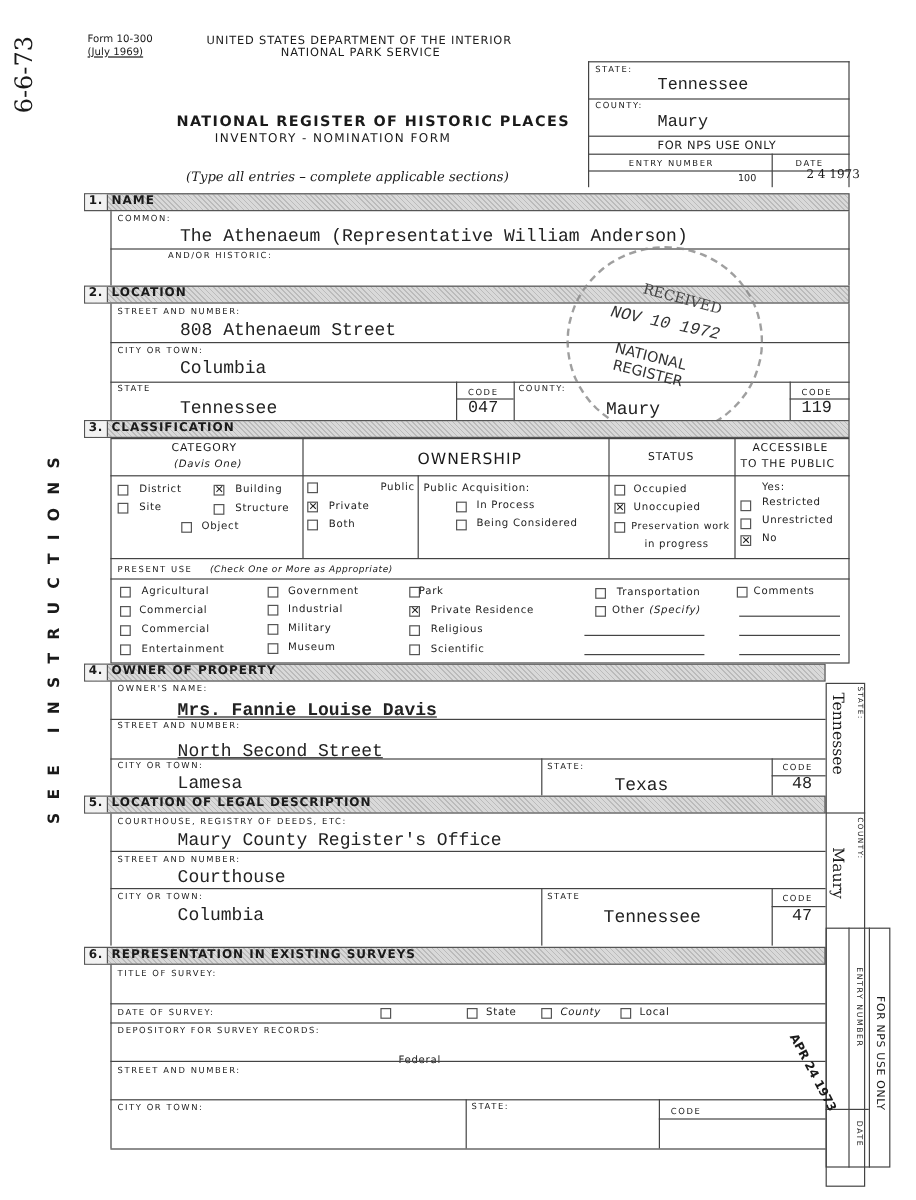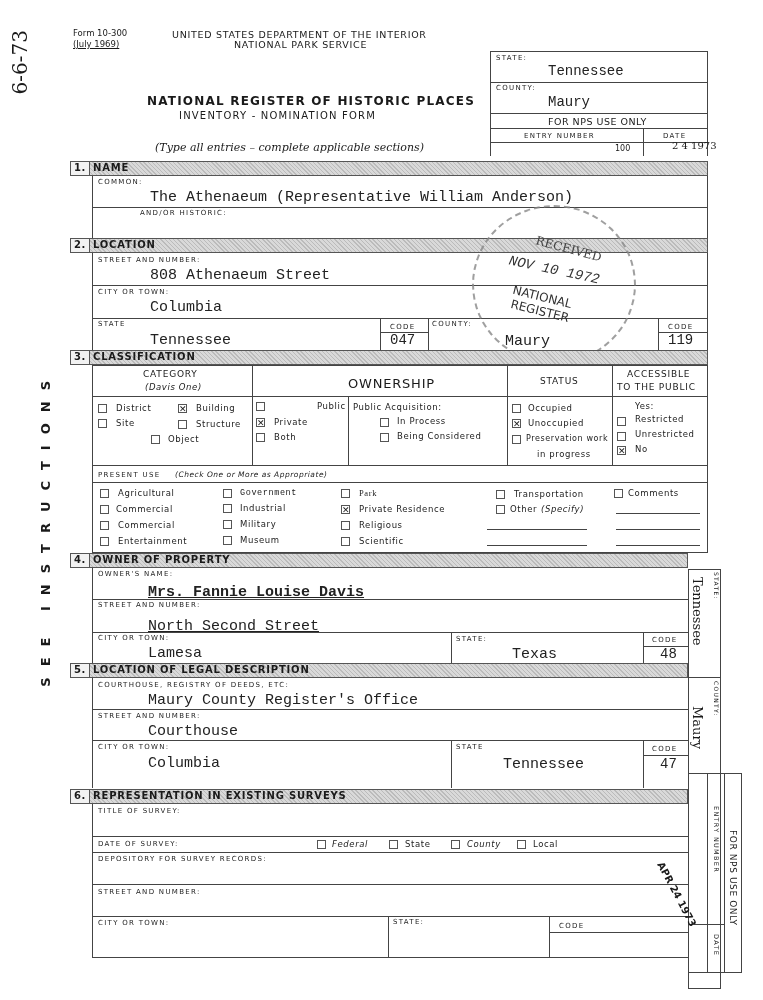--- a/index.html
+++ b/index.html
@@ -166,30 +166,30 @@
 <div class="cb" style="left:100px;top:489px;" aria-checked="false"></div>
 <div class="cblabel" style="left:118px;top:488px;">Agricultural</div>
 <div class="cb" style="left:100px;top:505px;" aria-checked="false"></div>
 <div class="cblabel" style="left:116px;top:504px;">Commercial</div>
 <div class="cb" style="left:100px;top:521px;" aria-checked="false"></div>
 <div class="cblabel" style="left:118px;top:520px;">Commercial</div>
 <div class="cb" style="left:100px;top:537px;" aria-checked="false"></div>
 <div class="cblabel" style="left:118px;top:536px;">Entertainment</div>
 
 <div class="cb" style="left:223px;top:489px;" aria-checked="false"></div>
-<div class="cblabel" style="left:240px;top:488px;font-family:Liberation Mono, monospace;">Government</div>
+<div class="cblabel" style="left:240px;top:488px;">Government</div>
 <div class="cb" style="left:223px;top:504px;" aria-checked="false"></div>
 <div class="cblabel" style="left:240px;top:503px;">Industrial</div>
 <div class="cb" style="left:223px;top:520px;" aria-checked="false"></div>
 <div class="cblabel" style="left:240px;top:519px;">Military</div>
 <div class="cb" style="left:223px;top:536px;" aria-checked="false"></div>
 <div class="cblabel" style="left:240px;top:535px;">Museum</div>
 
 <div class="cb" style="left:341px;top:489px;" aria-checked="false"></div>
-<div class="cblabel" style="left:359px;top:488px;font-family:Liberation Serif, serif;">Park</div>
+<div class="cblabel" style="left:349px;top:488px;">Park</div>
 <div class="cb" style="left:341px;top:505px;" aria-checked="true">✕</div>
 <div class="cblabel" style="left:359px;top:504px;">Private Residence</div>
 <div class="cb" style="left:341px;top:521px;" aria-checked="false"></div>
 <div class="cblabel" style="left:359px;top:520px;">Religious</div>
 <div class="cb" style="left:341px;top:537px;" aria-checked="false"></div>
 <div class="cblabel" style="left:359px;top:536px;">Scientific</div>
 
 <div class="cb" style="left:496px;top:490px;" aria-checked="false"></div>
 <div class="cblabel" style="left:514px;top:489px;">Transportation</div>
 <div class="cb" style="left:496px;top:505px;" aria-checked="false"></div>
@@ -248,21 +248,21 @@
 
 <div class="shade" style="top:789px;width:618px;">
   <span class="secnum">6.</span>
   <span class="sectitle" style="left:22px;">REPRESENTATION IN EXISTING SURVEYS</span>
 </div>
 <div class="vline" style="left:92px;top:804px;height:153px;"></div>
 <div class="abs tiny" style="left:98px;top:807px;">TITLE OF SURVEY:</div>
 <div class="hline" style="left:92px;top:836px;width:596px;"></div>
 <div class="abs tiny" style="left:98px;top:840px;">DATE OF SURVEY:</div>
 <div class="cb" style="left:317px;top:840px;" aria-checked="false"></div>
-<div class="cblabel" style="left:332px;top:839px;font-style:italic;">Federal</div>
+<div class="cblabel" style="left:332px;top:879px;">Federal</div>
 <div class="cb" style="left:389px;top:840px;" aria-checked="false"></div>
 <div class="cblabel" style="left:405px;top:839px;">State</div>
 <div class="cb" style="left:451px;top:840px;" aria-checked="false"></div>
 <div class="cblabel" style="left:467px;top:839px;font-style:italic;">County</div>
 <div class="cb" style="left:517px;top:840px;" aria-checked="false"></div>
 <div class="cblabel" style="left:533px;top:839px;">Local</div>
 <div class="hline" style="left:92px;top:852px;width:596px;"></div>
 <div class="abs tiny" style="left:98px;top:855px;">DEPOSITORY FOR SURVEY RECORDS:</div>
 <div class="hline" style="left:92px;top:884px;width:596px;"></div>
 <div class="abs tiny" style="left:98px;top:888px;">STREET AND NUMBER:</div>

